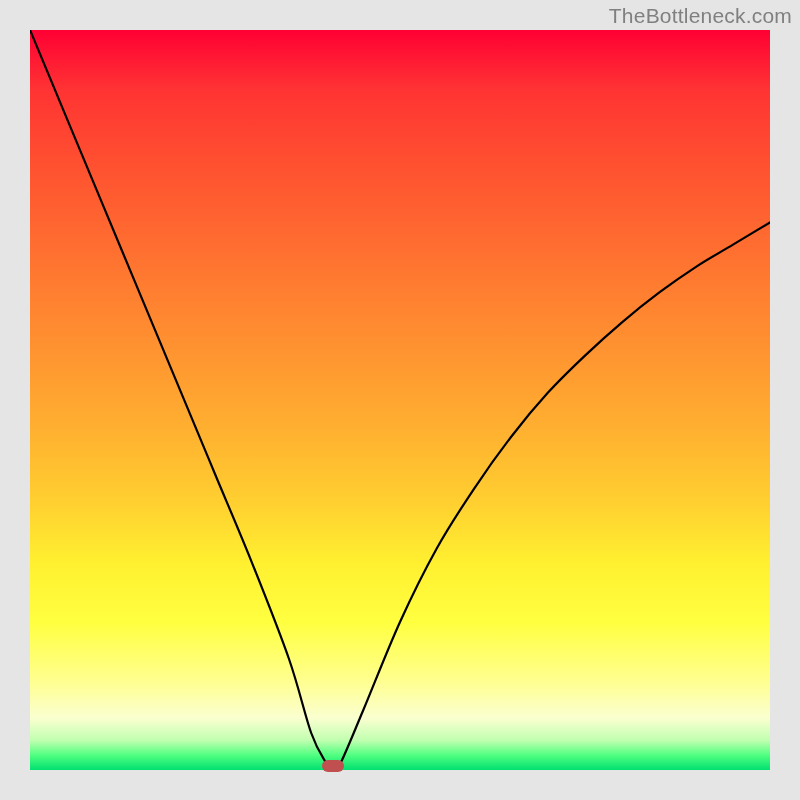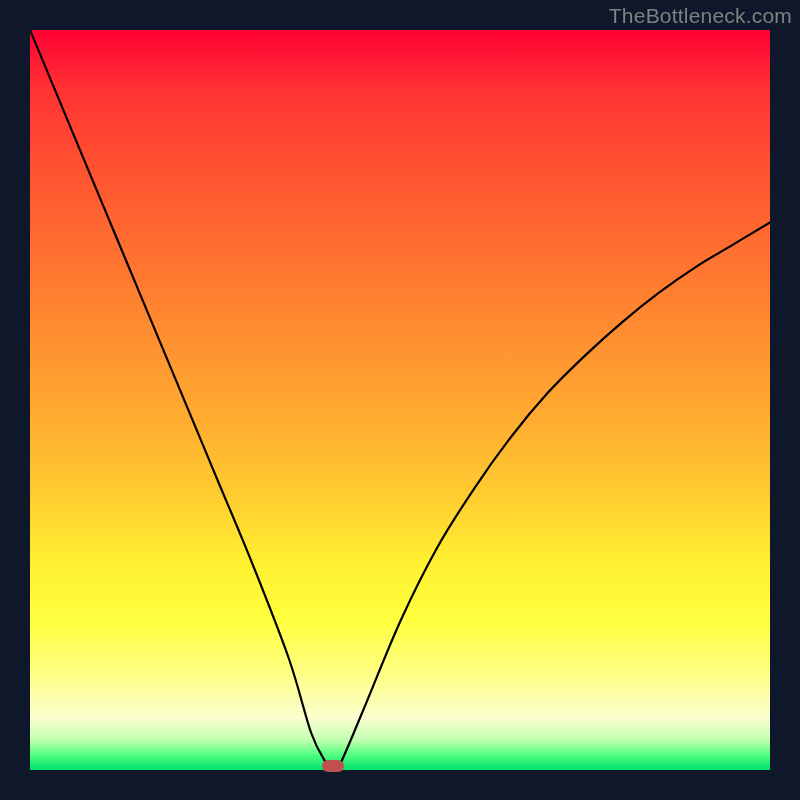--- a/index.html
+++ b/index.html
@@ -1,21 +1,21 @@
 <!DOCTYPE html>
 <html><head>
 <meta charset="utf-8">
 <style>
   * { margin: 0; padding: 0; box-sizing: border-box; }
   html, body { width: 800px; height: 800px; overflow: hidden; background: #000; }
   .frame {
     position: relative;
     width: 800px;
     height: 800px;
-    background: #0f172a;
+    background: #e5e5e5;
   }
   .plot-area {
     position: absolute;
     left: 30px;
     top: 30px;
     width: 740px;
     height: 740px;
     background: linear-gradient(to bottom,
       #ff0033 0%,
       #ff3333 8%,

